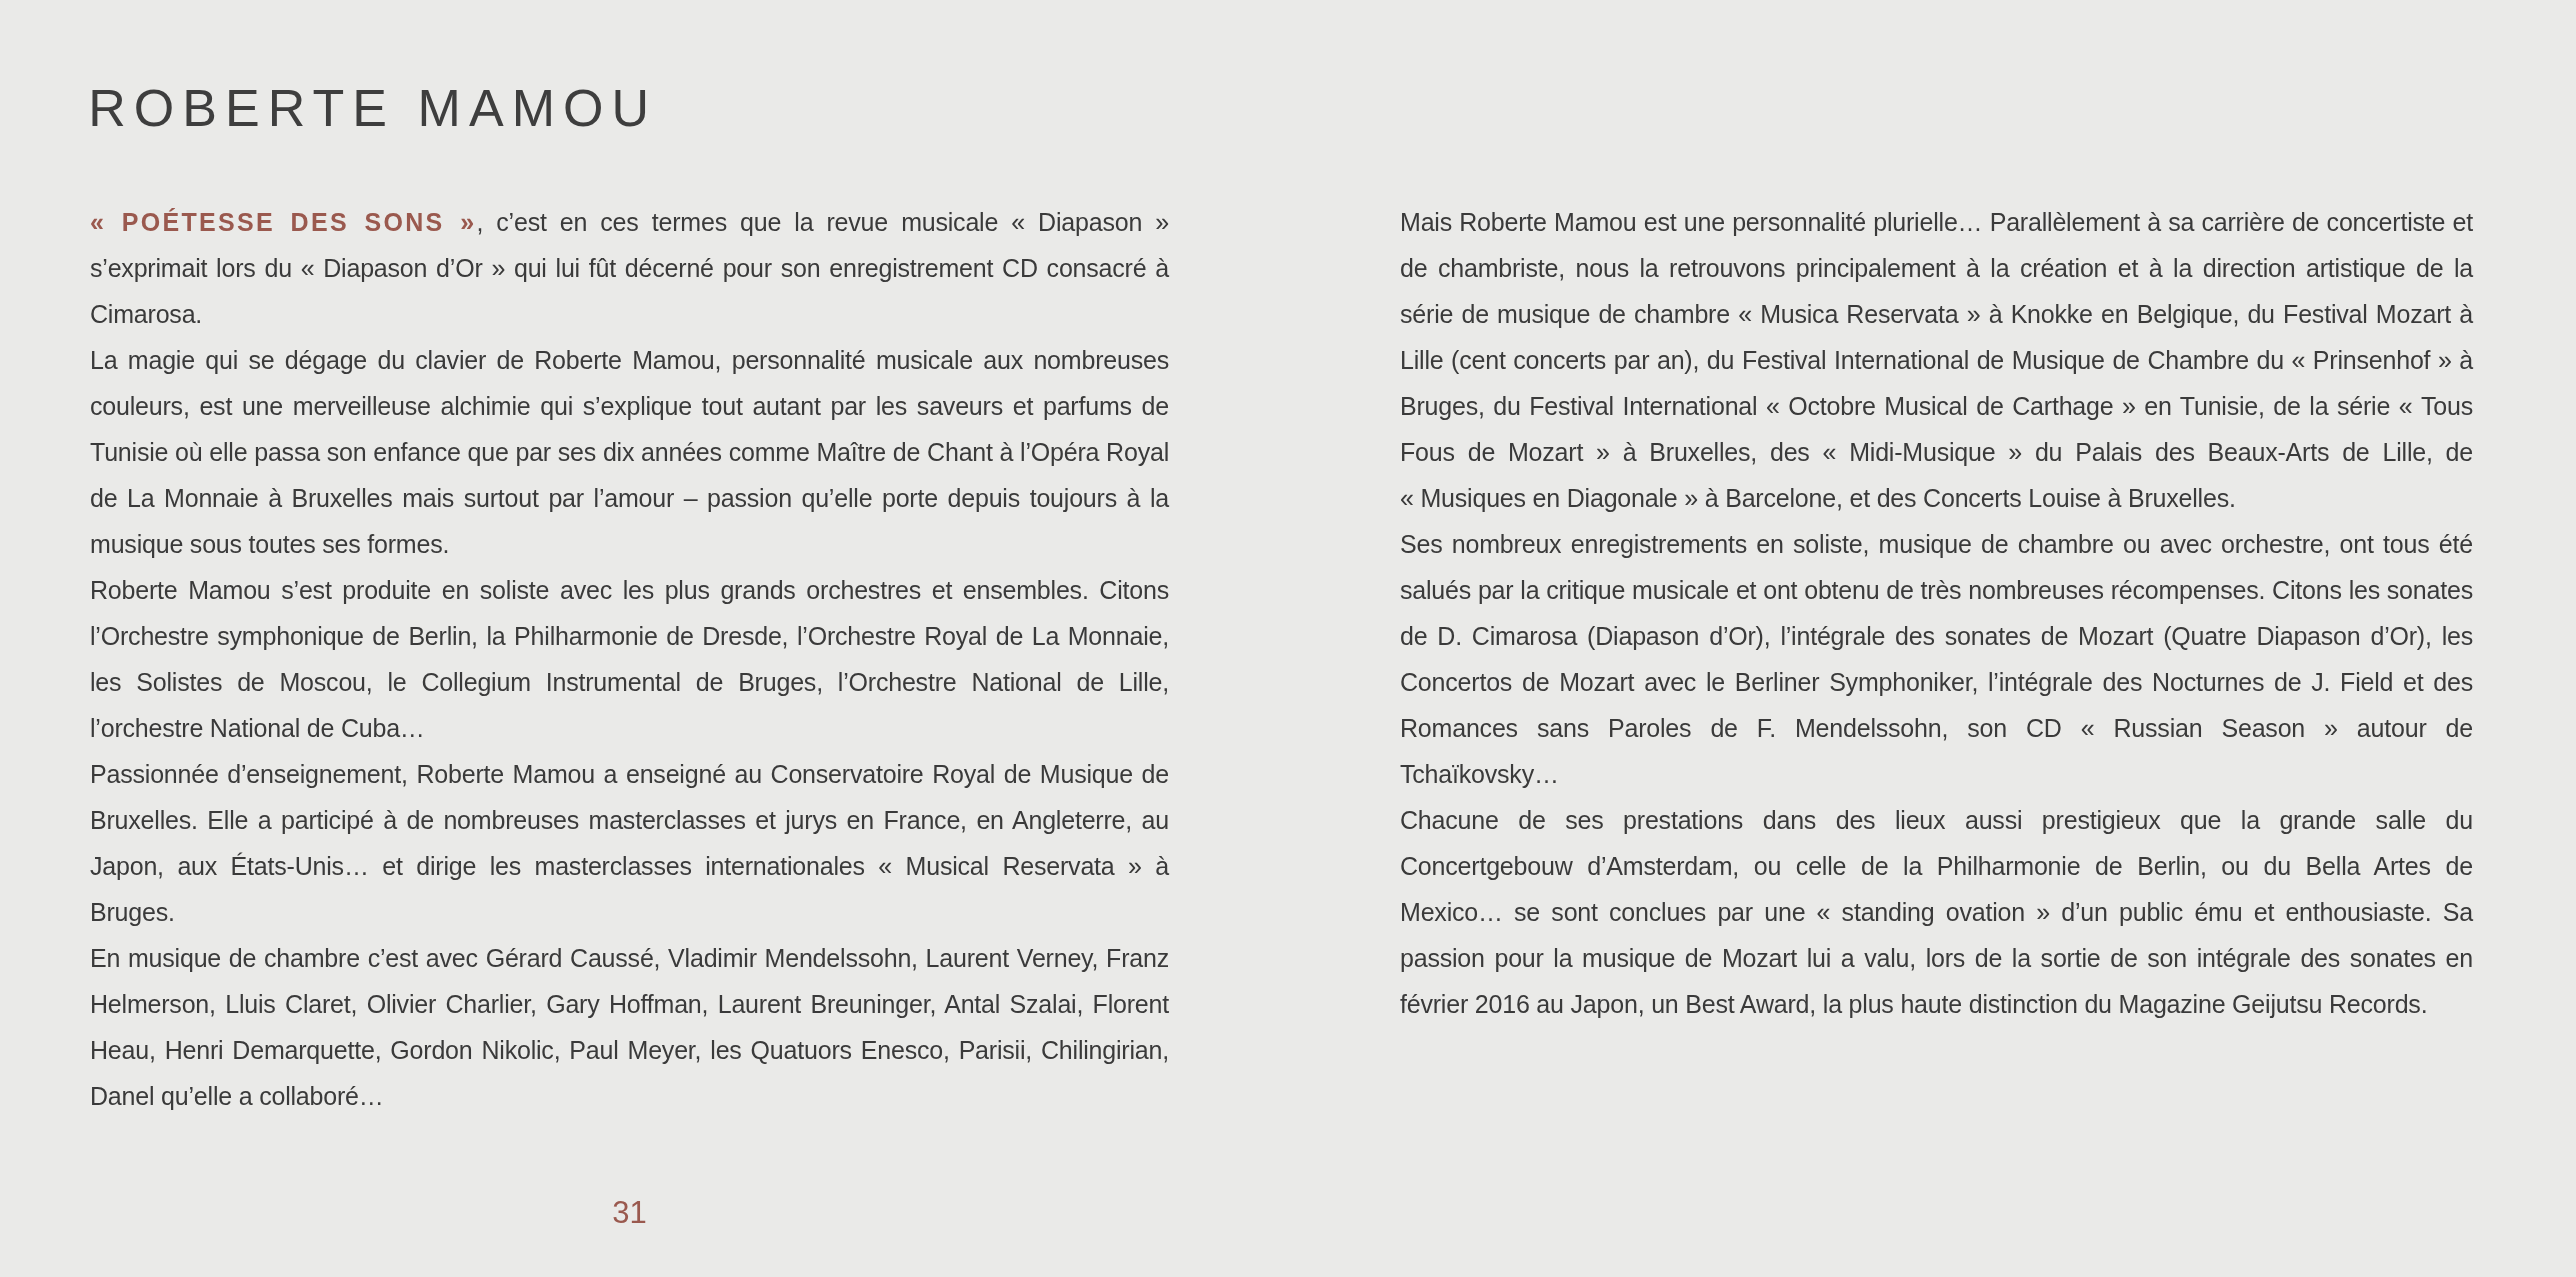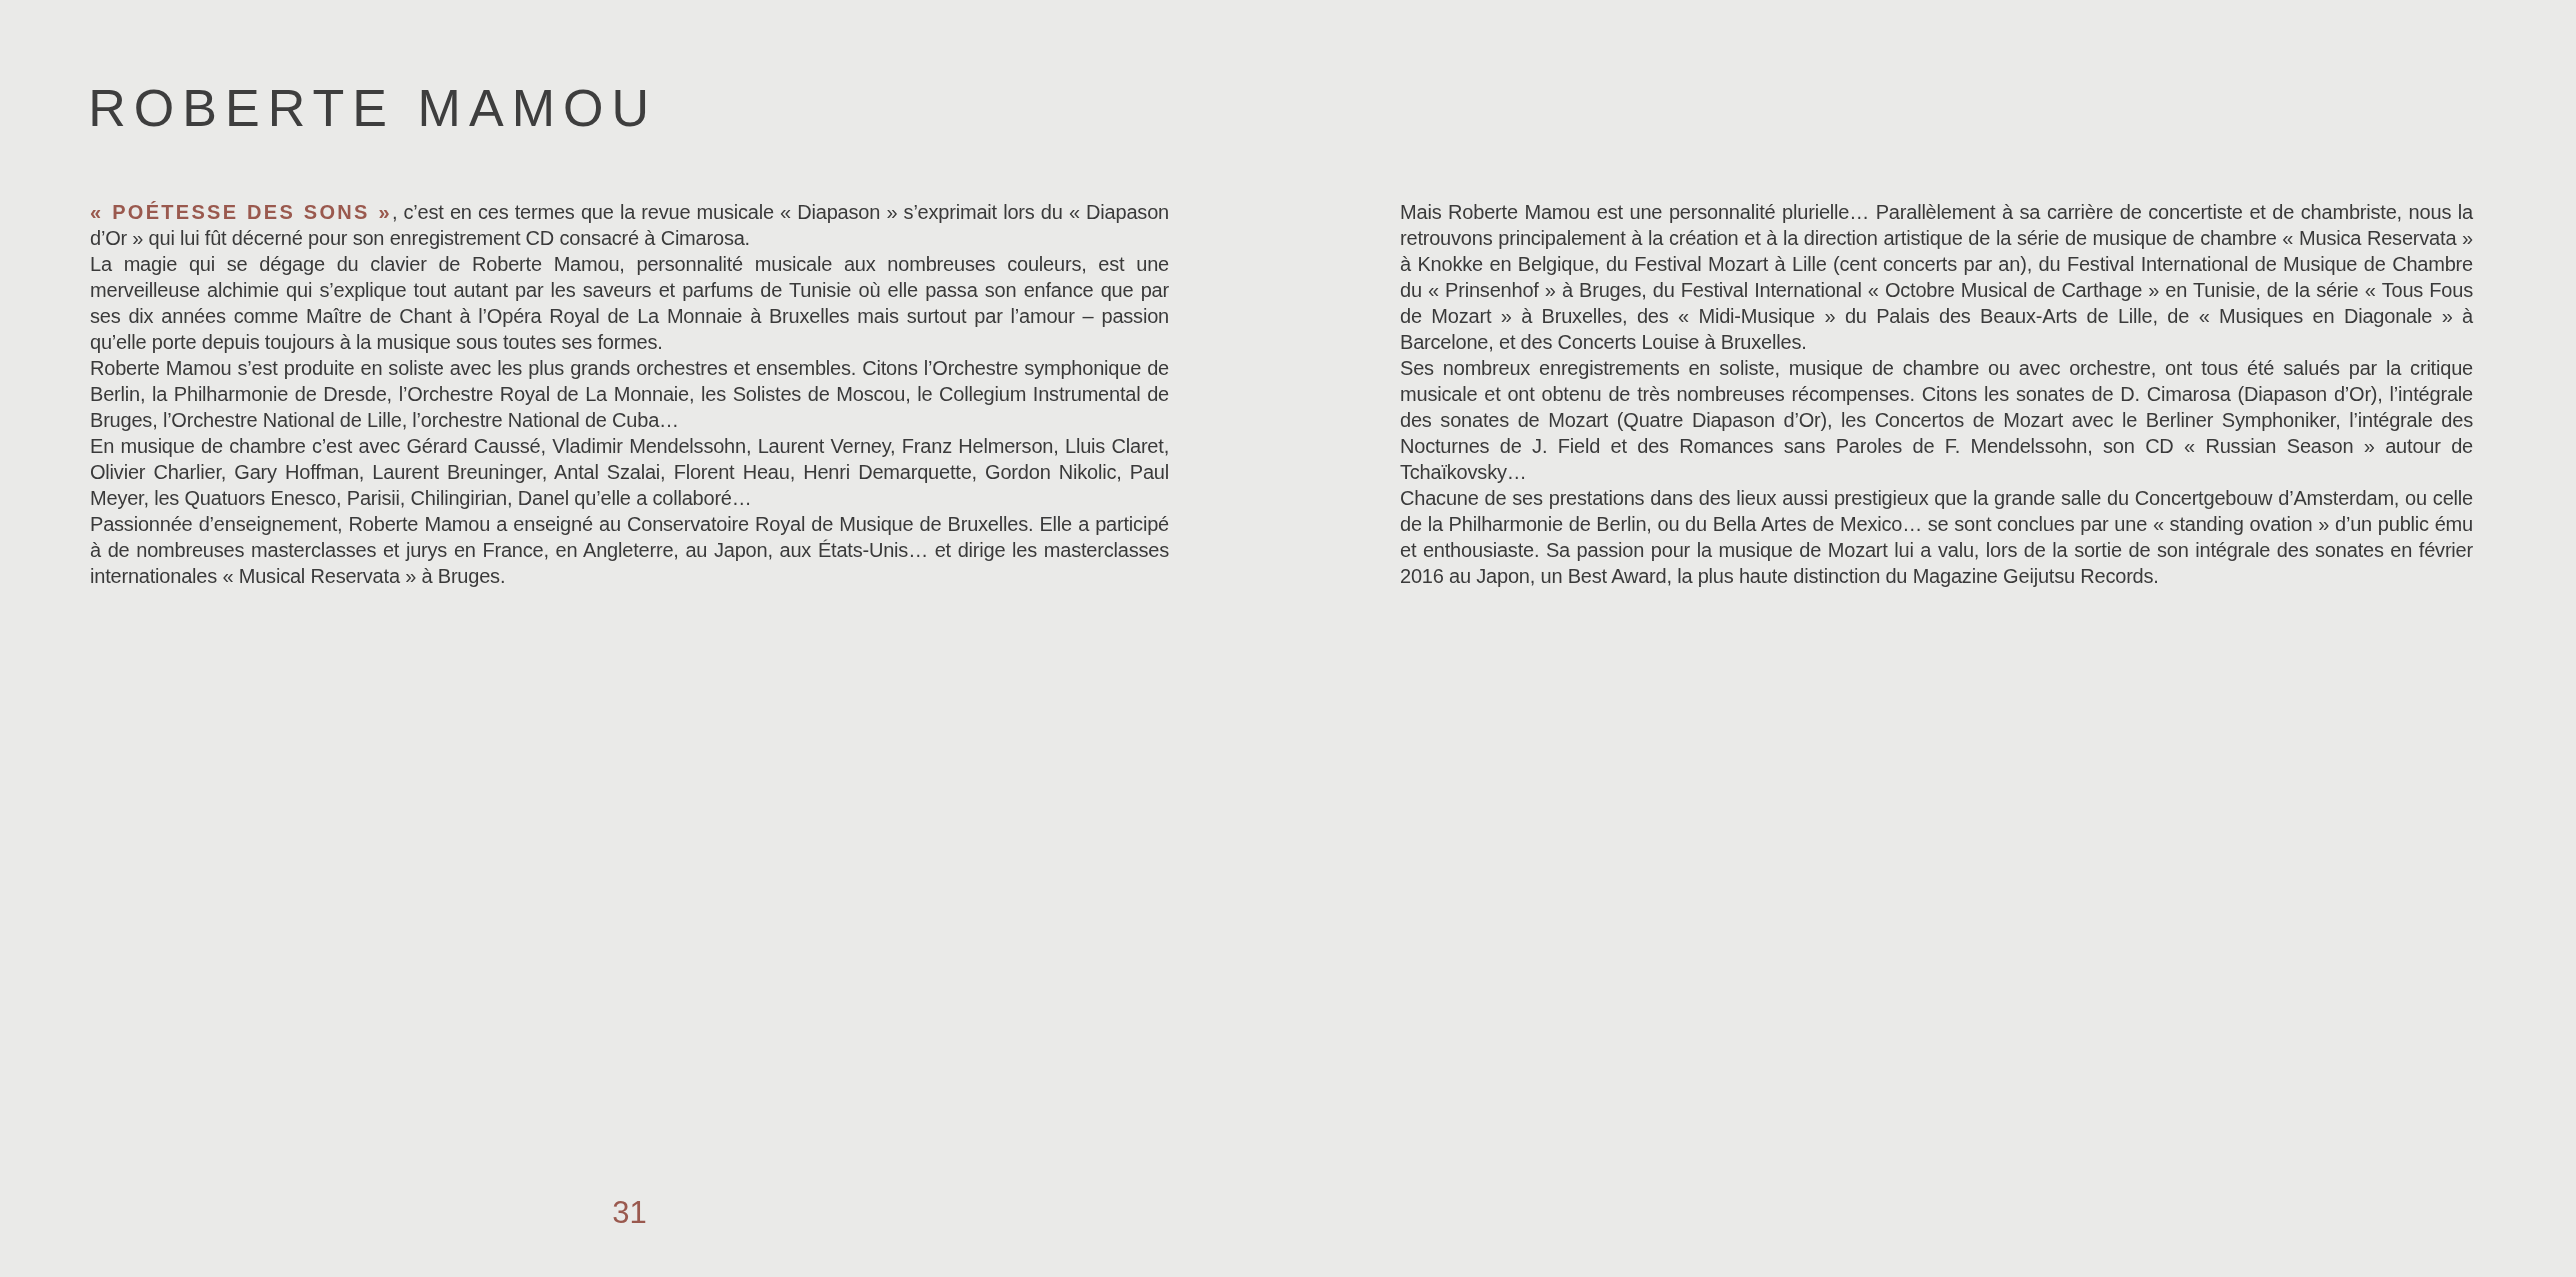--- a/index.html
+++ b/index.html
@@ -38,22 +38,22 @@
     color: #3e3e3e;
     white-space: nowrap;
     font-stretch: condensed;
   }
 
   .text-block {
     position: absolute;
     top: 199px;
     left: 0;
     right: 0;
-    font-size: 20px;
-    line-height: 26px;
+    font-size: 25px;
+    line-height: 46px;
     letter-spacing: -0.2px;
     text-align: justify;
     font-stretch: condensed;
   }
   .para {
     margin: 0;
   }
   .seg-accent-lead {
     color: var(--accent, #9a594e);
     font-weight: bold;
@@ -77,22 +77,22 @@
 <body>
 
 <div class="spread">
 
   <div class="page page-left">
     <h1 class="title">ROBERTE MAMOU</h1>
     <div class="text-block">
         <p class="para"><span class="seg-accent-lead">«&nbsp;POÉTESSE DES SONS&nbsp;»</span><span>, c’est en ces termes que la revue musicale «&nbsp;Diapason&nbsp;» s’exprimait lors du «&nbsp;Diapason d’Or&nbsp;» qui lui fût décerné pour son enregistrement CD consacré à Cimarosa.</span></p>
         <p class="para"><span>La magie qui se dégage du clavier de Roberte Mamou, personnalité musicale aux nombreuses couleurs, est une merveilleuse alchimie qui s’explique tout autant par les saveurs et parfums de Tunisie où elle passa son enfance que par ses dix années comme Maître de Chant à l’Opéra Royal de La Monnaie à Bruxelles mais surtout par l’amour – passion qu’elle porte depuis toujours à la musique sous toutes ses formes.</span></p>
         <p class="para"><span>Roberte Mamou s’est produite en soliste avec les plus grands orchestres et ensembles. Citons l’Orchestre symphonique de Berlin, la Philharmonie de Dresde, l’Orchestre Royal de La Monnaie, les Solistes de Moscou, le Collegium Instrumental de Bruges, l’Orchestre National de Lille, l’orchestre National de Cuba…</span></p>
+        <p class="para"><span>Passionnée d’enseignement, Roberte Mamou a enseigné au Conservatoire Royal de Musique de Bruxelles. Elle a participé à de nombreuses masterclasses et jurys en France, en Angleterre, au Japon, aux États-Unis… et dirige les masterclasses internationales «&nbsp;Musical Reservata&nbsp;» à Bruges.</span></p>
         <p class="para"><span>En musique de chambre c’est avec Gérard Caussé, Vladimir Mendelssohn, Laurent Verney, Franz Helmerson, Lluis Claret, Olivier Charlier, Gary Hoffman, Laurent Breuninger, Antal Szalai, Florent Heau, Henri Demarquette, Gordon Nikolic, Paul Meyer, les Quatuors Enesco, Parisii, Chilingirian, Danel qu’elle a collaboré…</span></p>
-        <p class="para"><span>Passionnée d’enseignement, Roberte Mamou a enseigné au Conservatoire Royal de Musique de Bruxelles. Elle a participé à de nombreuses masterclasses et jurys en France, en Angleterre, au Japon, aux États-Unis… et dirige les masterclasses internationales «&nbsp;Musical Reservata&nbsp;» à Bruges.</span></p>
       </div>
     <div class="page-number">31</div>
   </div>
 
   <div class="page page-right">
     <div class="text-block">
         <p class="para"><span>Mais Roberte Mamou est une personnalité plurielle… Parallèlement à sa carrière de concertiste et de chambriste, nous la retrouvons principalement à la création et à la direction artistique de la série de musique de chambre «&nbsp;Musica Reservata&nbsp;» à Knokke en Belgique, du Festival Mozart à Lille (cent concerts par an), du Festival International de Musique de Chambre du «&nbsp;Prinsenhof&nbsp;» à Bruges, du Festival International «&nbsp;Octobre Musical de Carthage&nbsp;» en Tunisie, de la série «&nbsp;Tous Fous de Mozart&nbsp;» à Bruxelles, des «&nbsp;Midi-Musique&nbsp;» du Palais des Beaux-Arts de Lille, de «&nbsp;Musiques en Diagonale&nbsp;» à Barcelone, et des Concerts Louise à Bruxelles.</span></p>
         <p class="para"><span>Ses nombreux enregistrements en soliste, musique de chambre ou avec orchestre, ont tous été salués par la critique musicale et ont obtenu de très nombreuses récompenses. Citons les sonates de D. Cimarosa (Diapason d’Or), l’intégrale des sonates de Mozart (Quatre Diapason d’Or), les Concertos de Mozart avec le Berliner Symphoniker, l’intégrale des </span><span class="seg-italic">Nocturnes</span><span> de J. Field  et des </span><span class="seg-italic">Romances sans Paroles</span><span> de F. Mendelssohn, son CD «&nbsp;Russian Season&nbsp;» autour de Tchaïkovsky…</span></p>
         <p class="para"><span>Chacune de ses prestations dans des lieux aussi prestigieux que la grande salle du Concertgebouw d’Amsterdam, ou celle de la Philharmonie de Berlin, ou du Bella Artes de Mexico… se sont conclues par une «&nbsp;standing ovation&nbsp;» d’un public ému et enthousiaste. Sa passion pour la musique de Mozart lui a valu, lors de la sortie de son intégrale des sonates en février 2016 au Japon, un Best Award, la plus haute distinction du Magazine Geijutsu Records.</span></p>
       </div>

